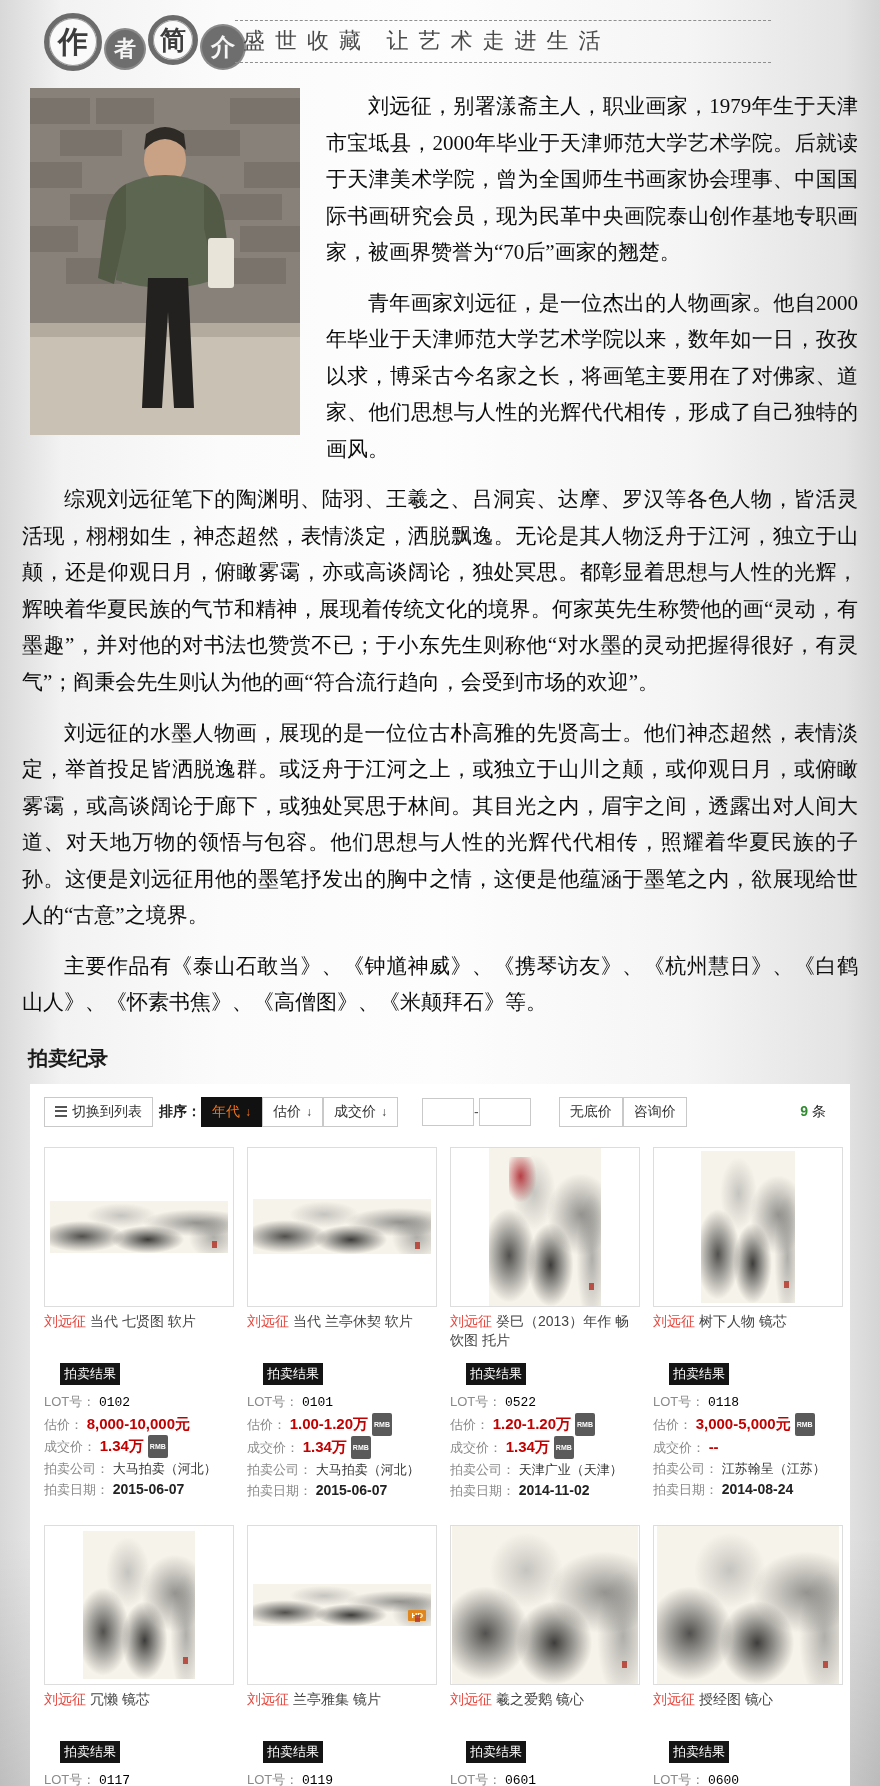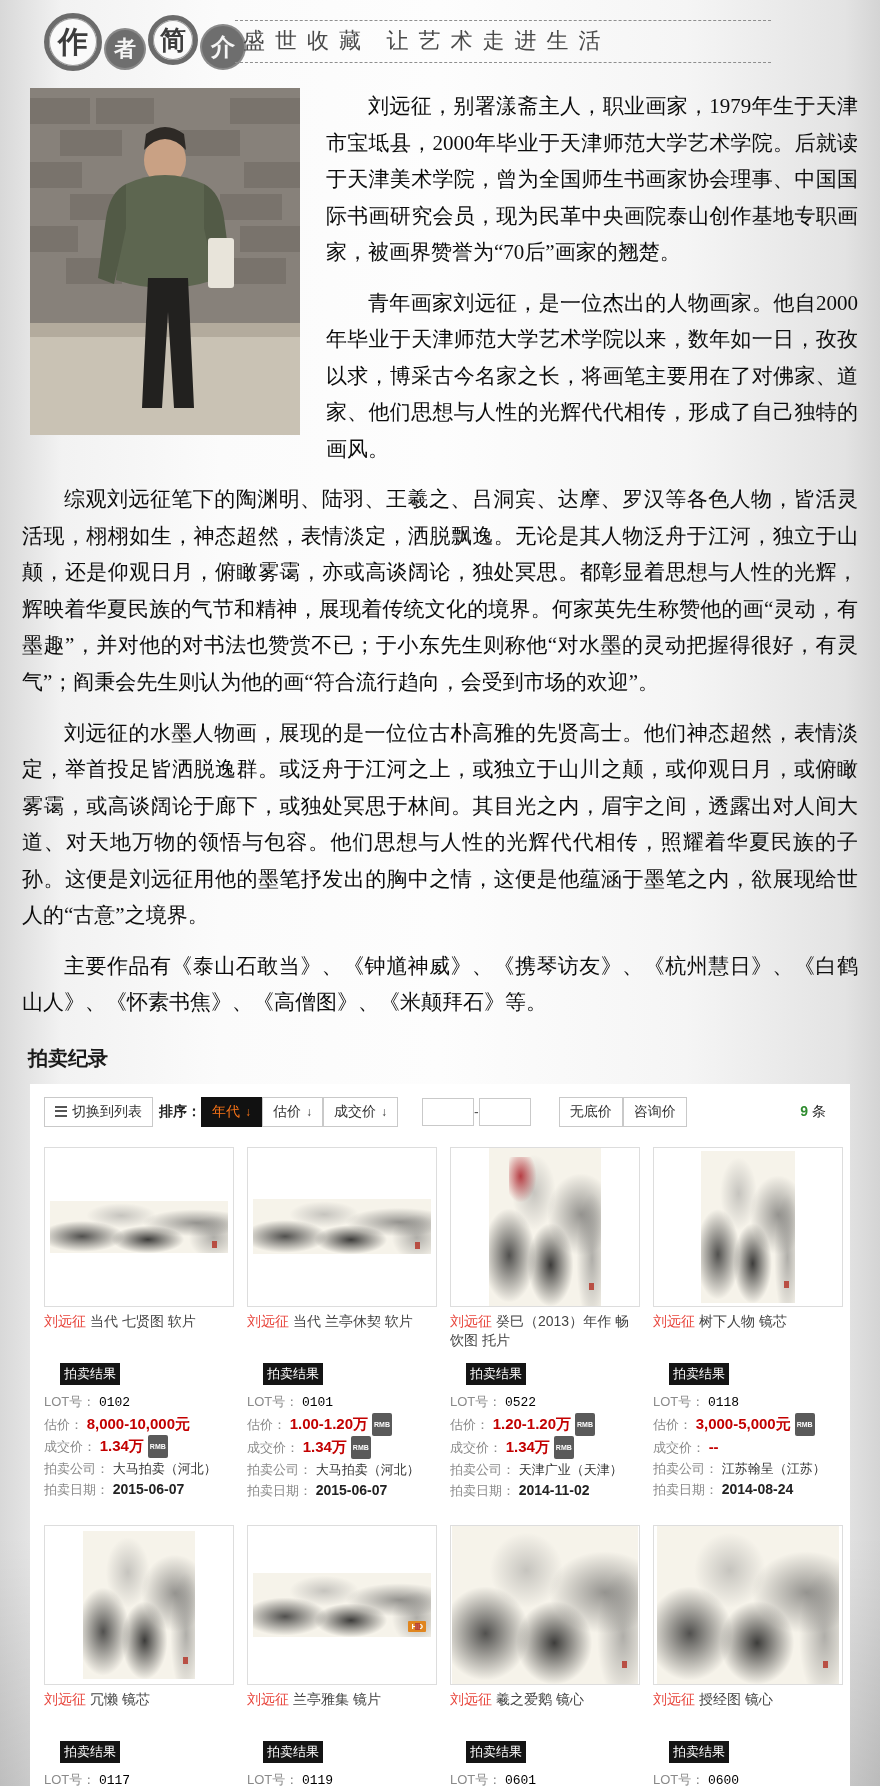--- a/index.html
+++ b/index.html
@@ -309,21 +309,21 @@
     </div>
     <div class="drow">
       <span>LOT号：</span>
       <span class="lot">0117</span>
     </div>
 
   </div>
 
   <div class="card">
     <div class="thumb-box">
-      <div class="painting" style="width: 178px; height: 64px;">
+      <div class="painting" style="width: 178px; height: 42px;">
         <span class="hd-badge">HD</span>
       </div>
     </div>
     <div class="card-title">
       <span class="artist">刘远征</span><span>兰亭雅集 镜片</span>
     </div>
     <div>
       <span class="result-badge">拍卖结果</span>
     </div>
     <div class="drow">

